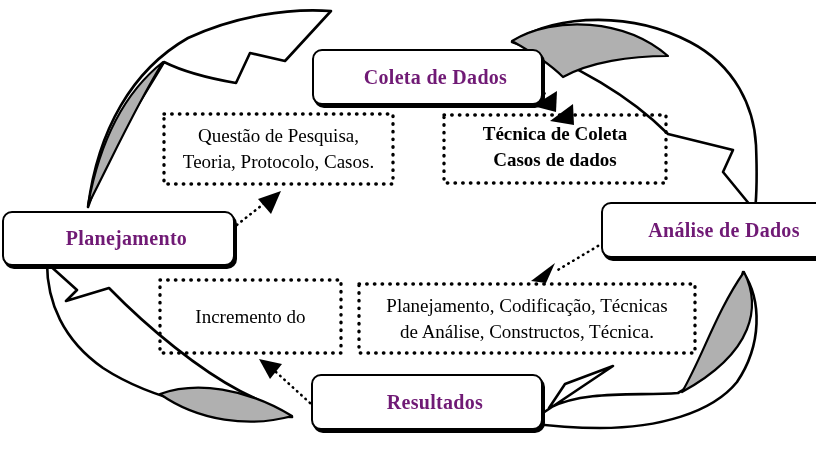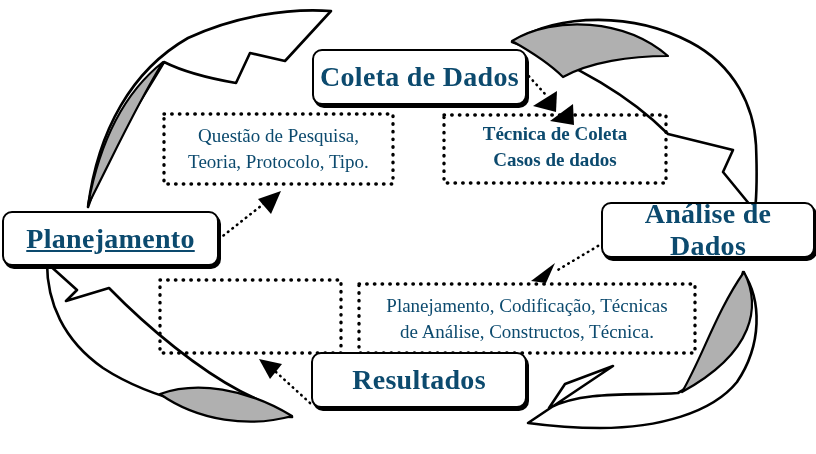--- a/index.html
+++ b/index.html
@@ -11,32 +11,32 @@
   #canvas{ position:relative; width:816px; height:454px; }
   #underlay{ position:absolute; left:0; top:0; z-index:1; }
 
   .stage-box{
     position:absolute; z-index:3;
     background:#ffffff;
     border:2.4px solid #000;
     border-radius:10px;
     box-shadow:2px 3px 0 #000;
     display:flex; align-items:center; justify-content:center;
-    font-weight:bold; font-size:28px; letter-spacing:0.3px;
-    color:#0c4a6e; text-align:center;
+    font-weight:bold; font-size:20px; letter-spacing:0.3px;
+    color:#701a75; text-align:center;padding-left:16px;
   }
   #stage-coleta       { left:312px; top:49px;  width:211px; height:52px; }
-  #stage-planejamento { left:2px;   top:211px; width:213px; height:51px;text-decoration:underline; }
+  #stage-planejamento { left:2px;   top:211px; width:213px; height:51px; }
   #stage-analise      { left:601px; top:202px; width:210px; height:52px;align-items:center; }
-  #stage-resultados   { left:311px; top:352px; width:212px; height:52px; }
+  #stage-resultados   { left:311px; top:374px; width:212px; height:52px; }
 
   .detail-box{
     position:absolute; z-index:2;
     display:flex; flex-direction:column; align-items:center; justify-content:center;
-    font-size:19px; line-height:26px; color:#0c4a6e; text-align:center;
+    font-size:19px; line-height:26px; color:#000000; text-align:center;
   }
   #detail-questao       { left:162px; top:112px; width:233px; height:74px; }
   #detail-tecnica       { left:442px; top:111px; width:226px; height:72px;font-weight:bold; }
   #detail-incremento    { left:158px; top:278px; width:185px; height:77px; }
   #detail-procedimentos { left:357px; top:282px; width:340px; height:73px; }
 
   .swoosh-body{ fill:#ffffff; stroke:var(--line); stroke-width:2.6; stroke-linejoin:round; }
   .swoosh-gray{ fill:var(--gray); stroke:var(--line); stroke-width:2.2; stroke-linejoin:round; }
   .dotted-rect{ fill:none; stroke:var(--line); stroke-width:3.4;
                 stroke-dasharray:0.5 7.2; stroke-linecap:round; }
@@ -117,26 +117,27 @@
   </div>
   <div class="stage-box" id="stage-analise">
     <span>Análise de Dados</span>
   </div>
   <div class="stage-box" id="stage-resultados">
     <span>Resultados</span>
   </div>
 
   <div class="detail-box" id="detail-questao">
     <div>Questão de Pesquisa,</div>
-    <div>Teoria, Protocolo, Tipo.</div>
+    <div>Teoria, Protocolo, Casos.</div>
   </div>
   <div class="detail-box" id="detail-tecnica">
     <div>Técnica de Coleta</div>
     <div>Casos de dados</div>
   </div>
   <div class="detail-box" id="detail-incremento">
+    <div>Incremento do</div>
   </div>
   <div class="detail-box" id="detail-procedimentos">
     <div>Planejamento, Codificação, Técnicas</div>
     <div>de Análise, Constructos, Técnica.</div>
   </div>
 
 </div>
 
 </body></html>

